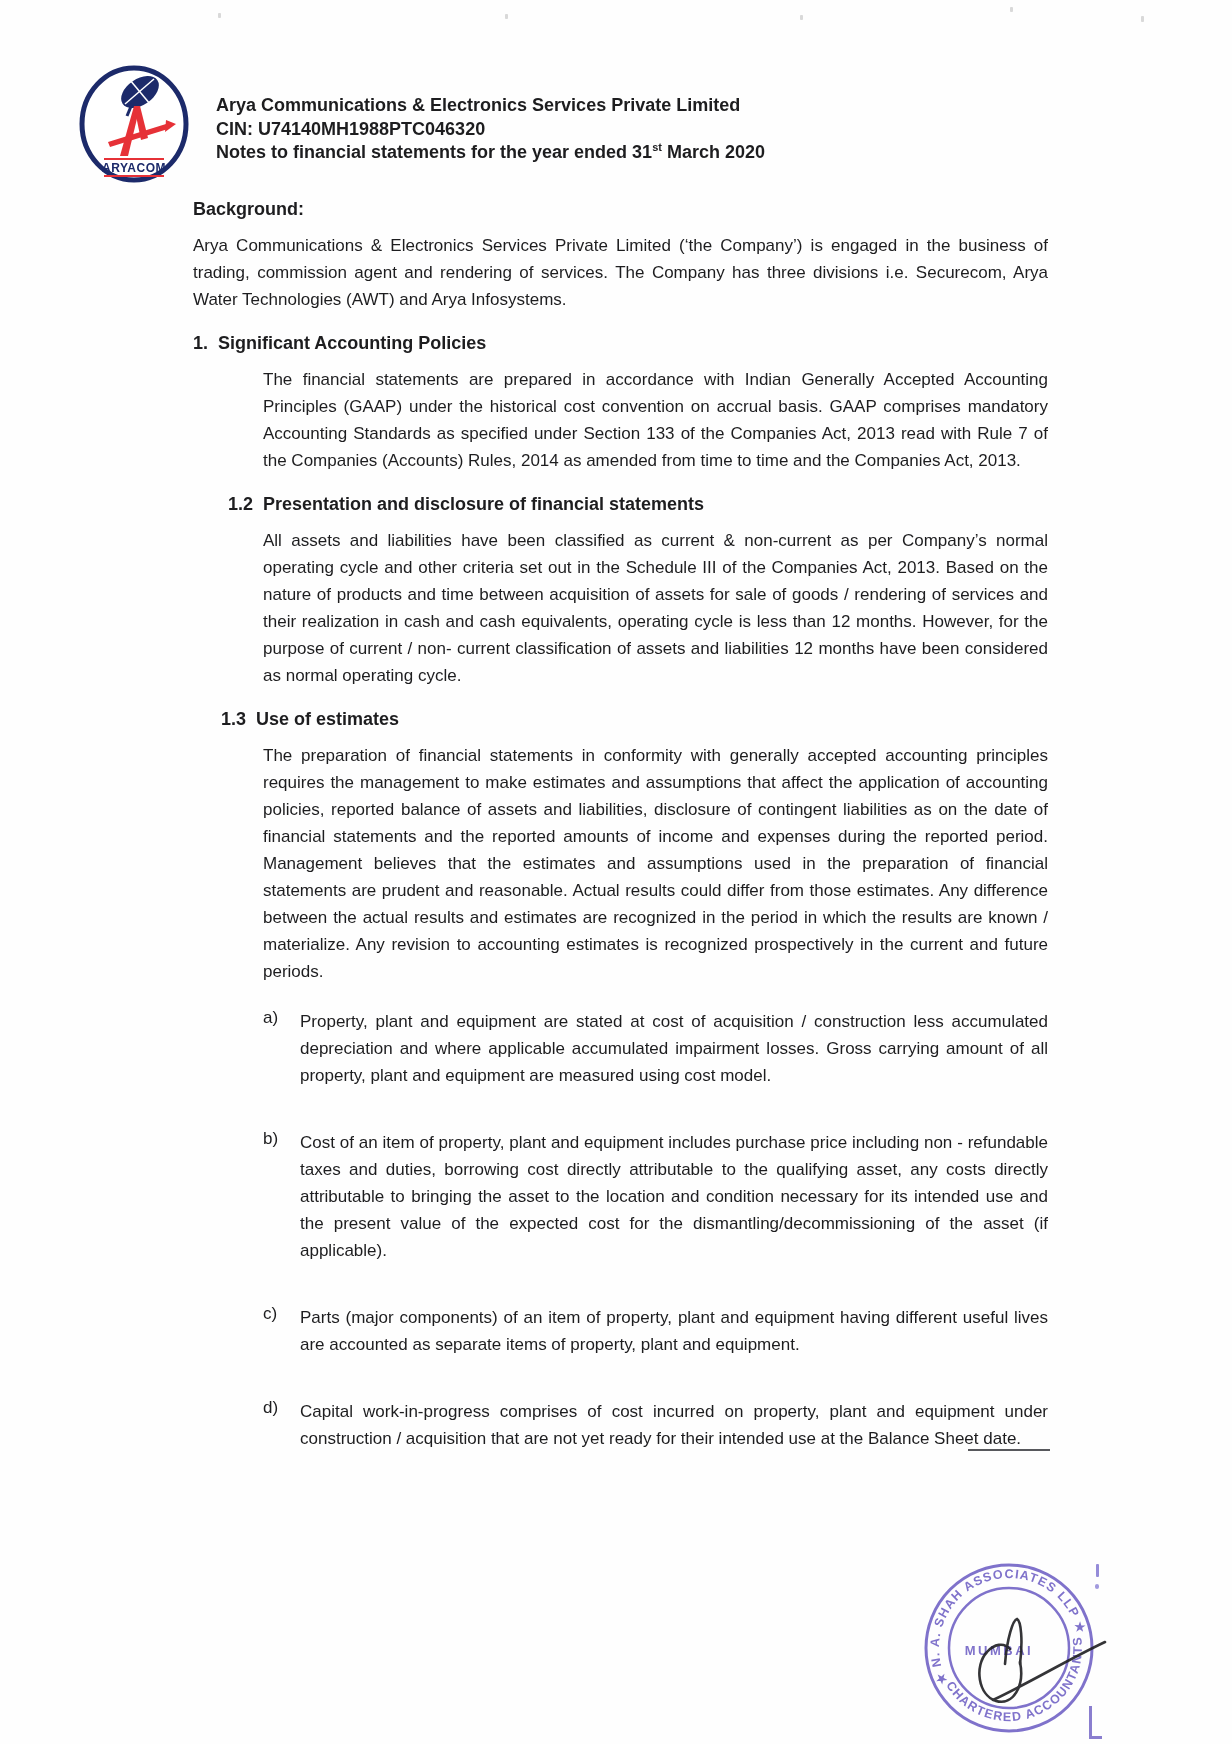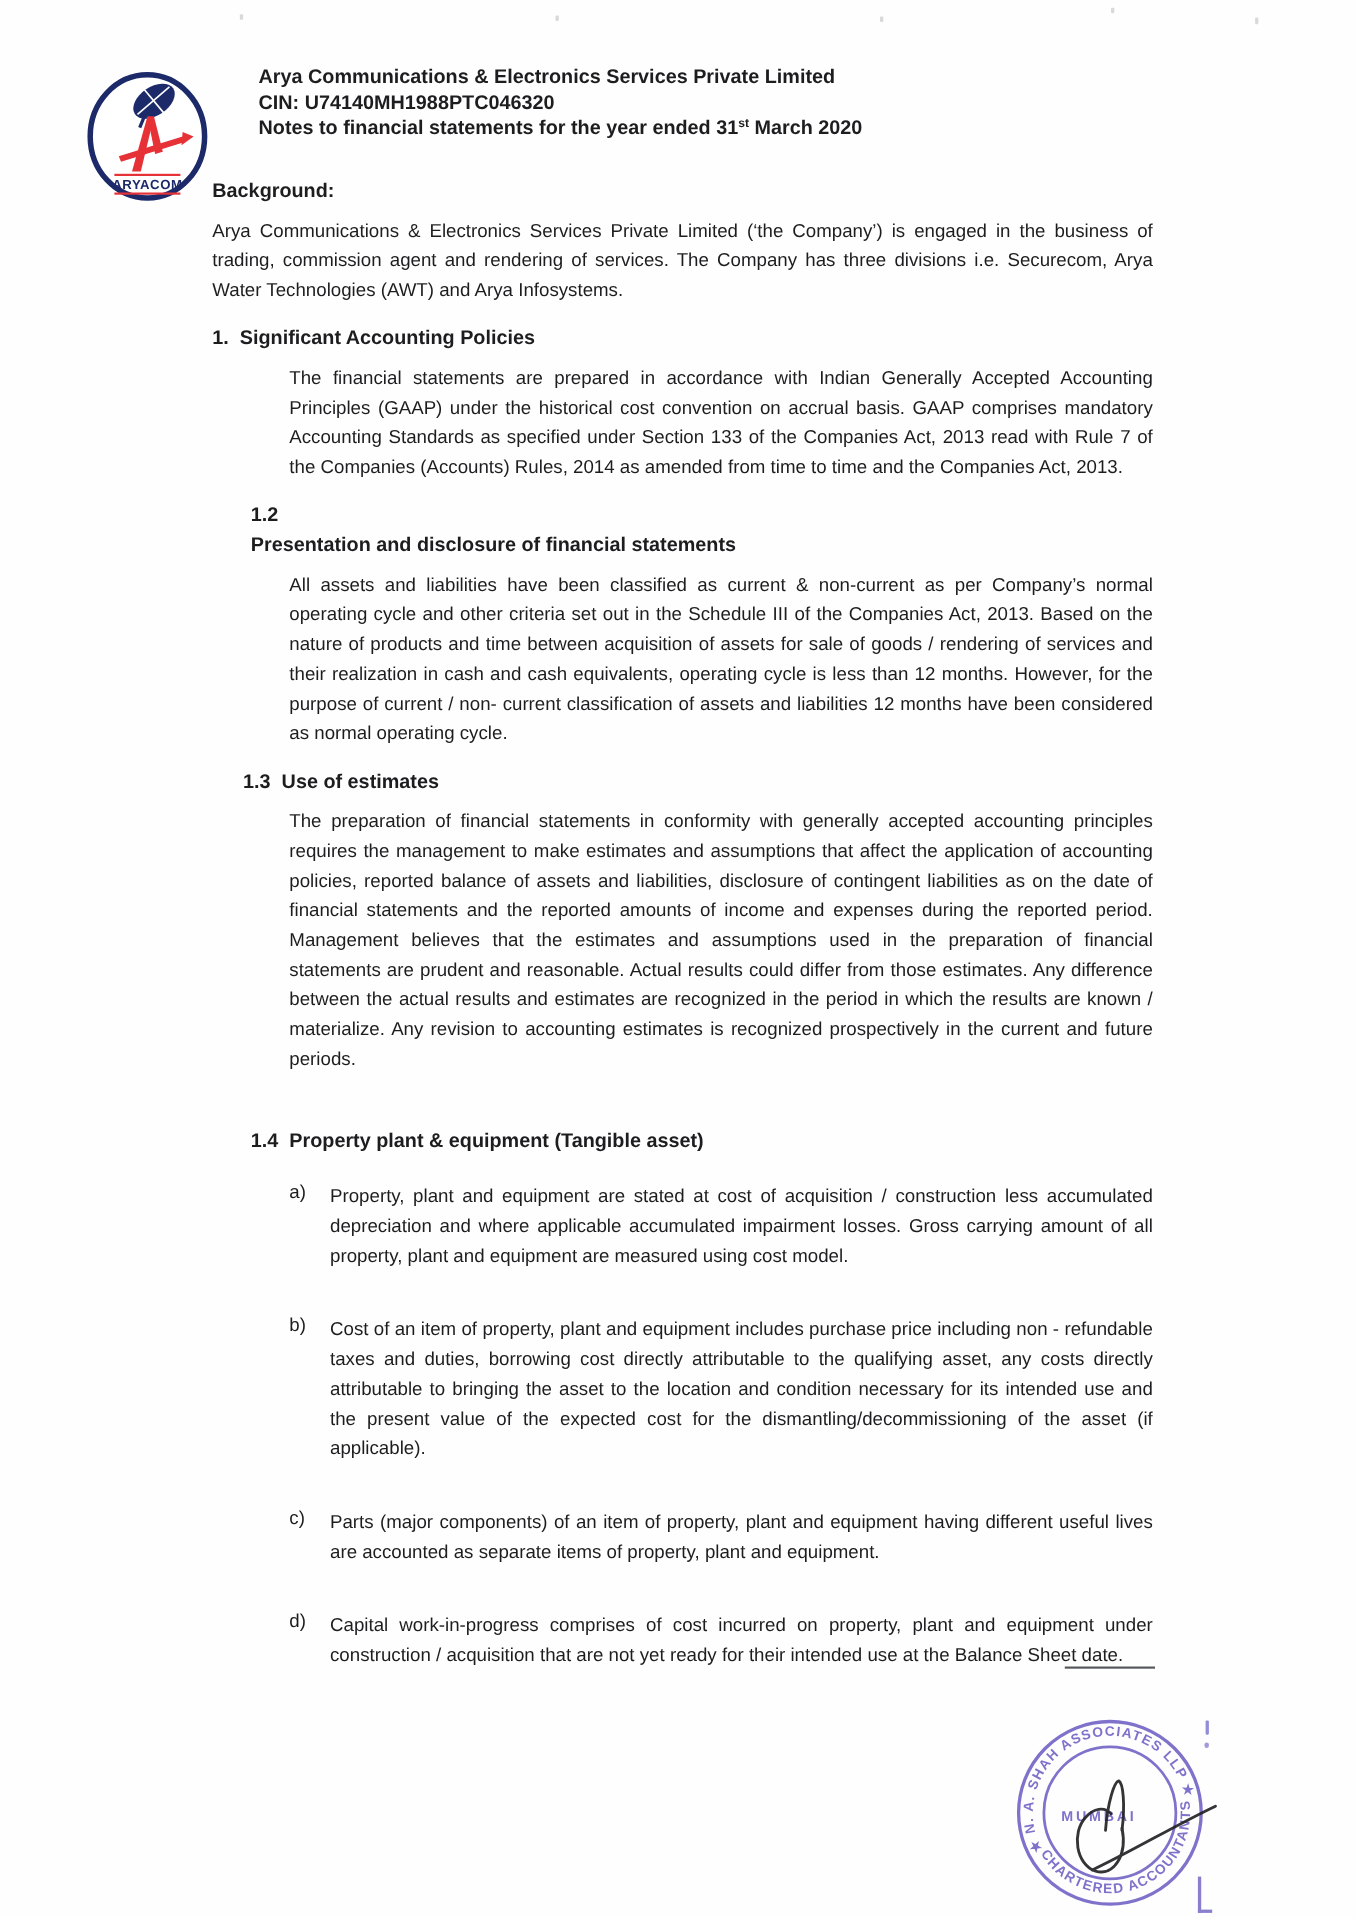--- a/index.html
+++ b/index.html
@@ -9,33 +9,33 @@
     margin:0 auto;
     background:#fefefe;
     font-family:"Liberation Sans", sans-serif;
     color:#1d1d1f;
     overflow:hidden;
   }
   .content{padding:0 184px 0 193px;}
 
   
   .logo-wrap{position:absolute;left:78px;top:64px;width:112px;height:120px;}
-  .doc-header{padding-top:58px;margin-left:42px;font-weight:bold;font-size:18px;line-height:23.5px;}
+  .doc-header{padding-top:94px;margin-left:23px;font-weight:bold;font-size:18px;line-height:23.5px;}
   .doc-header .hline{white-space:nowrap;}
   sup{font-size:11px;vertical-align:super;line-height:0;}
 
   
   .h-bold{font-weight:bold;font-size:18px;line-height:27px;}
   .bg-heading{margin-top:31px;}
   .para{font-size:17px;line-height:27px;text-align:justify;margin-top:9px;}
   .policies-heading{margin-top:13px;display:flex;}
   .policies-heading .num{width:25px;flex:0 0 auto;}
   .sub-head{margin-top:18px;margin-left:35px;display:flex;}
   .sub-head .num{width:35px;flex:0 0 auto;}
-  .sub-head.mt12{margin-top:12px;flex-direction:column;}
+  .sub-head.mt12{margin-top:12px;}
   .sub-head.mt10{margin-top:10px;margin-left:28px;}
   .sub-head.mt48{margin-top:48px;}
   .sub-body{margin-left:70px;}
   .item{margin-left:70px;margin-top:19px;display:flex;position:relative;}
   .item .marker{width:37px;flex:0 0 auto;font-size:17px;line-height:27px;}
   .item .item-text{flex:1 1 auto;font-size:17px;line-height:27px;text-align:justify;margin-top:4px;}
 
   
   .speck{position:absolute;background:#b9b9b9;opacity:.55;border-radius:1px;}
   .underline-mark{position:absolute;right:-2px;top:55px;width:82px;height:2px;background:#3a3b40;opacity:.85;}
@@ -108,24 +108,20 @@
       <span>Presentation and disclosure of financial statements</span>
     </div>
     <p class="para sub-body">All assets and liabilities have been classified as current &amp; non-current as per Company’s normal operating cycle and other criteria set out in the Schedule III of the Companies Act, 2013. Based on the nature of products and time between acquisition of assets for sale of goods / rendering of services and their realization in cash and cash equivalents, operating cycle is less than 12 months. However, for the purpose of current / non- current classification of assets and liabilities 12 months have been considered as normal operating cycle.</p>
 
     <div class="h-bold sub-head mt10">
       <span class="num">1.3</span>
       <span>Use of estimates</span>
     </div>
     <p class="para sub-body">The preparation of financial statements in conformity with generally accepted accounting principles requires the management to make estimates and assumptions that affect the application of accounting policies, reported balance of assets and liabilities, disclosure of contingent liabilities as on the date of financial statements and the reported amounts of income and expenses during the reported period. Management believes that the estimates and assumptions used in the preparation of financial statements are prudent and reasonable. Actual results could differ from those estimates. Any difference between the actual results and estimates are recognized in the period in which the results are known / materialize. Any revision to accounting estimates is recognized prospectively in the current and future periods.</p>
 
-    <div class="h-bold sub-head mt48">
-      <span class="num">1.4</span>
-      <span>Property plant &amp; equipment (Tangible asset)</span>
-    </div>
 
     <div class="item">
       <span class="marker">a)</span>
       <p class="para item-text">Property, plant and equipment are stated at cost of acquisition / construction less accumulated depreciation and where applicable accumulated impairment losses. Gross carrying amount of all property, plant and equipment are measured using cost model.</p>
     </div>
 
     <div class="item">
       <span class="marker">b)</span>
       <p class="para item-text">Cost of an item of property, plant and equipment includes purchase price including non - refundable taxes and duties, borrowing cost directly attributable to the qualifying asset, any costs directly attributable to bringing the asset to the location and condition necessary for its intended use and the present value of the expected cost for the dismantling/decommissioning of the asset (if applicable).</p>
     </div>

